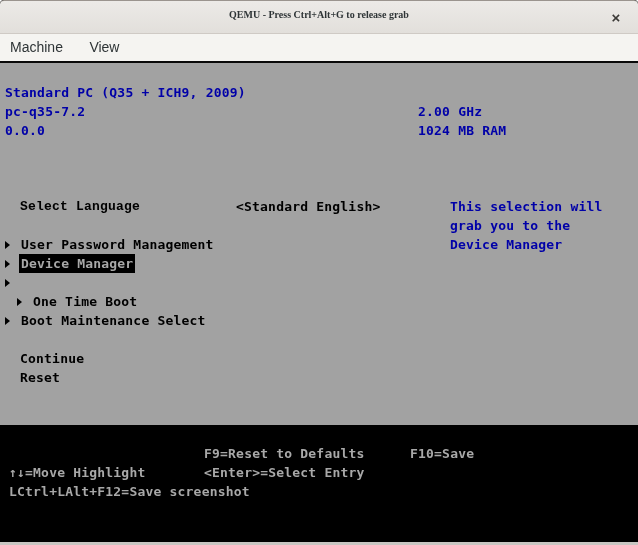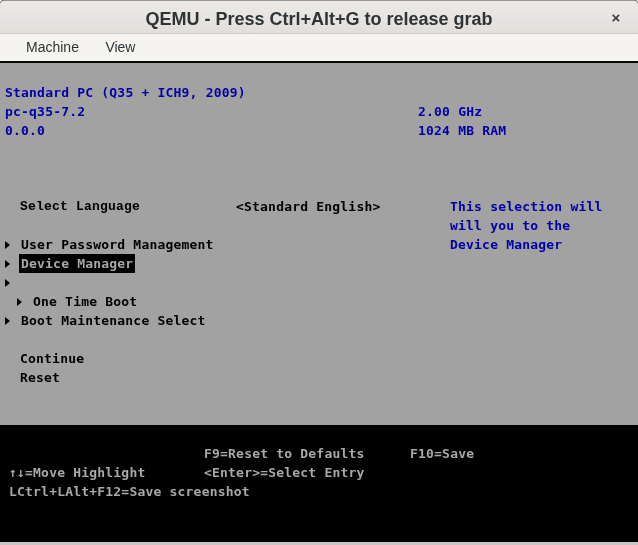--- a/index.html
+++ b/index.html
@@ -10,30 +10,30 @@
   }
   
   .titlebar {
     position:absolute; top:0; left:0; right:0; height:34px;
     background:linear-gradient(#eceae7, #e2dfdb);
     border-top:1px solid #9a948e; border-bottom:1px solid #cfcac5;
     border-radius:4px 4px 0 0; box-sizing:border-box;
   }
   .titlebar .title {
     position:absolute; left:0; right:0; top:8px; text-align:center;
-    font-size:18px; font-weight:bold; color:#2e3436;
+    font-size:10px; font-weight:bold; color:#2e3436;font-family:Liberation Serif, serif;
   }
   .close-btn {
     position:absolute; right:10px; top:5px; width:24px; height:24px;
     text-align:center; line-height:24px; font-size:15px; font-weight:bold;
     color:#3c3a37; cursor:default;
   }
   .menubar {
     position:absolute; top:34px; left:0; right:0; height:27px;
-    background:#f5f4f1; padding-left:26px; box-sizing:border-box;
+    background:#f5f4f1; padding-left:10px; box-sizing:border-box;
   }
   .menu-item {
     display:inline-block; font-size:14px; color:#2e3436;
     line-height:27px; margin-right:22px;
   }
   .chrome-sep { position:absolute; top:61px; left:0; right:0; height:2px; background:#090909; }
   .bottom-strip { position:absolute; top:542px; left:0; right:0; height:3px; background:#c8c6c2; }
 
   
   .screen {
@@ -77,21 +77,21 @@
     <div class="row blue" style="left:5px; top:20px;">Standard PC (Q35 + ICH9, 2009)</div>
     <div class="row blue" style="left:5px; top:39px;">pc-q35-7.2</div>
     <div class="row blue" style="left:418px; top:39px;">2.00 GHz</div>
     <div class="row blue" style="left:5px; top:58px;">0.0.0</div>
     <div class="row blue" style="left:418px; top:58px;">1024 MB RAM</div>
 
     <div class="row" style="left:20px; top:134px;font-family:Liberation Mono, monospace;">Select Language</div>
     <div class="row" style="left:236px; top:134px;">&lt;Standard English&gt;</div>
 
     <div class="row blue" style="left:450px; top:134px;">This selection will</div>
-    <div class="row blue" style="left:450px; top:153px;">will you to the</div>
+    <div class="row blue" style="left:450px; top:153px;">grab you to the</div>
     <div class="row blue" style="left:450px; top:172px;">Device Manager</div>
 
     <div class="row" style="left:0; right:0; top:172px;">
       <span class="tri"></span>
       <span class="mi-label">User Password Management</span>
     </div>
     <div class="row" style="left:0; right:0; top:191px;">
       <span class="tri"></span>
       <span class="mi-label selected-label">Device Manager</span>
     </div>

